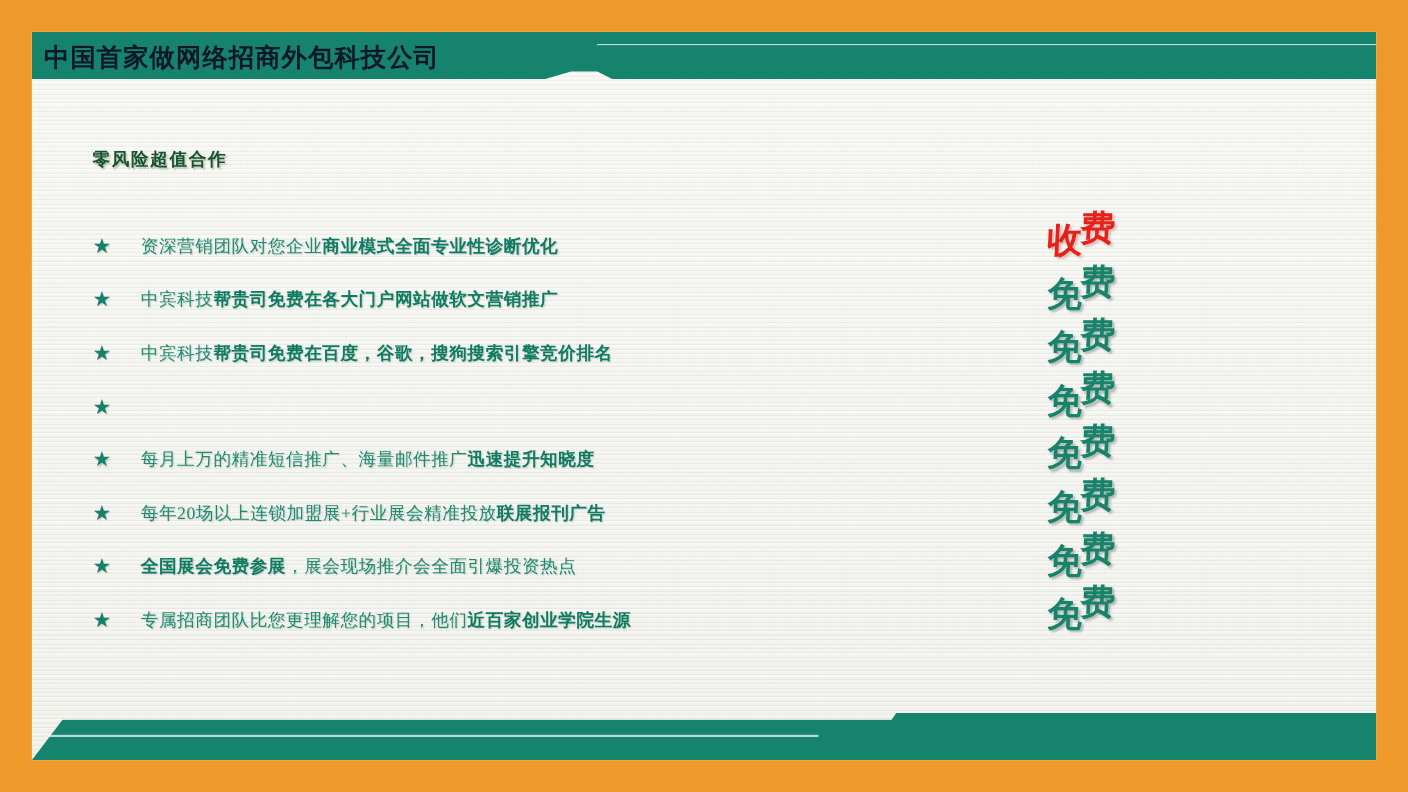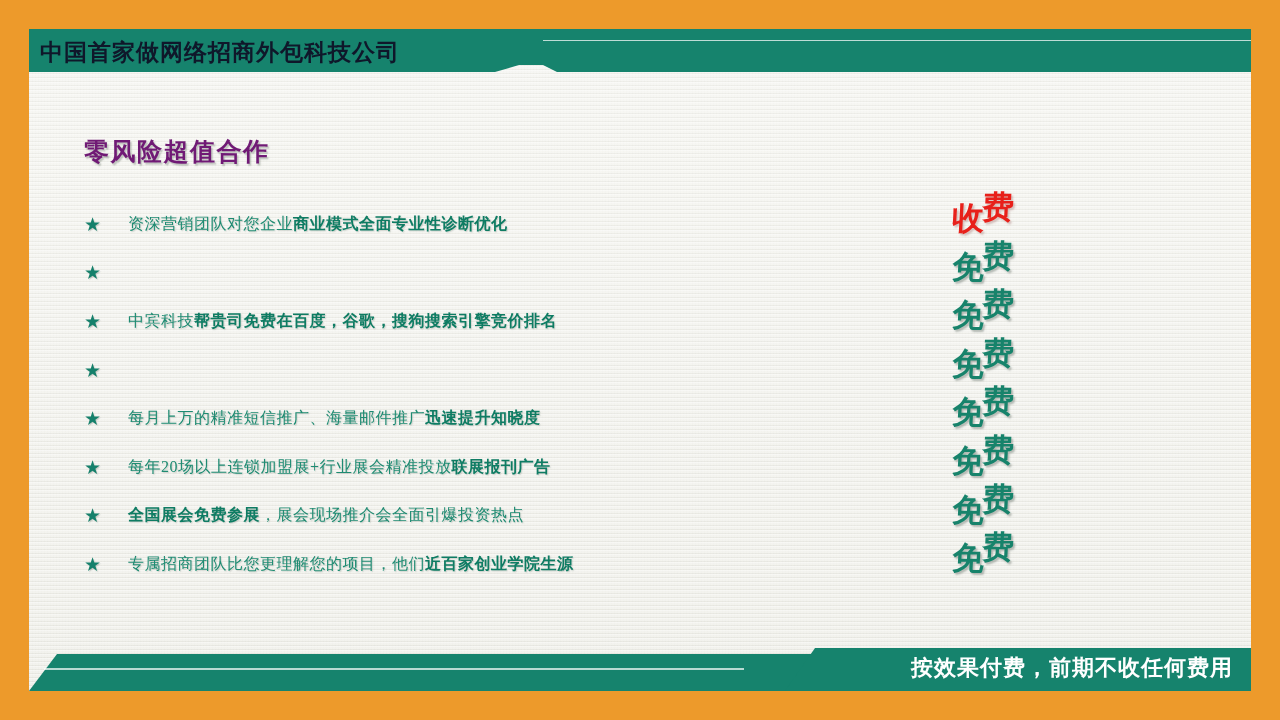--- a/index.html
+++ b/index.html
@@ -84,23 +84,23 @@
     line-height: 28px;
     white-space: nowrap;
     z-index: 6;
   }
 
   
   .section-title {
     position: absolute;
     left: 84px;
     top: 135px;
-    font-size: 25px;
-    font-weight: bold;
-    color: #701a75;
+    font-size: 16px;
+    font-weight: bold;
+    color: #14532d;
     letter-spacing: 1.5px;
     text-shadow: 1.5px 1.5px 1.5px rgba(120,130,120,0.45);
     white-space: nowrap;
     text-align: right;
   }
 
   .bullet-list {
     position: absolute;
     left: 84px;
     top: 200px;
@@ -221,20 +221,21 @@
 
   <div class="section-title">零风险超值合作</div>
 
   <div class="bullet-list" id="bullet-list">
       <div class="bullet-row">
         <span class="star">★</span>
         <span class="bullet-text"><span>资深营销团队对您企业</span><span class="b">商业模式全面专业性诊断优化</span></span>
       </div>
       <div class="bullet-row">
         <span class="star">★</span>
+        <span class="bullet-text"><span>中宾科技</span><span class="b">帮贵司免费在各大门户网站做软文营销推广</span></span>
       </div>
       <div class="bullet-row">
         <span class="star">★</span>
         <span class="bullet-text"><span>中宾科技</span><span class="b">帮贵司免费在百度，谷歌，搜狗搜索引擎竞价排名</span></span>
       </div>
       <div class="bullet-row">
         <span class="star">★</span>
       </div>
       <div class="bullet-row">
         <span class="star">★</span>
@@ -277,15 +278,14 @@
         <div class="price-tag"><span class="c1">免</span><span class="c2">费</span></div>
       </div>
       <div class="price-row">
         <div class="price-tag"><span class="c1">免</span><span class="c2">费</span></div>
       </div>
     </div>
 
   <div class="footer-thin"></div>
   <div class="footer-main"></div>
   <div class="footer-hairline"></div>
-  <div class="footer-text">按效果付费，前期不收任何费用</div>
 
 </div>
 
 </body></html>

